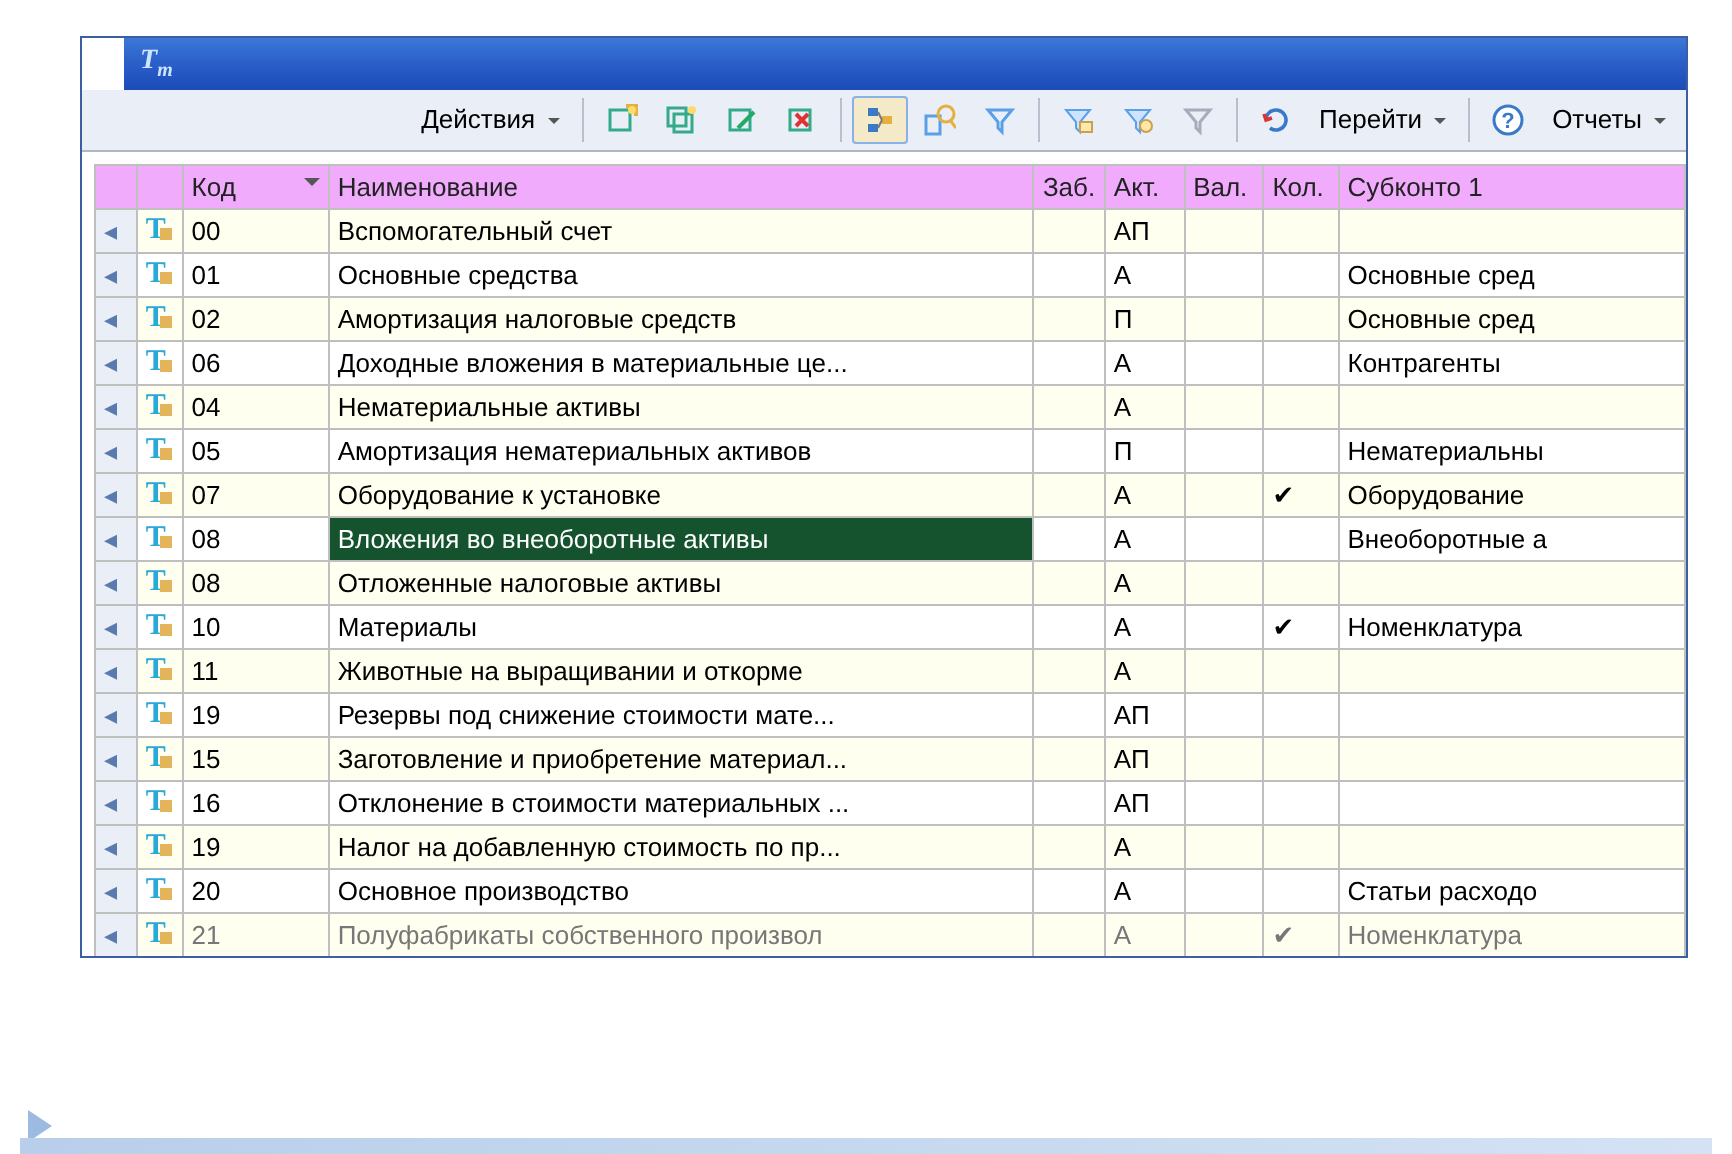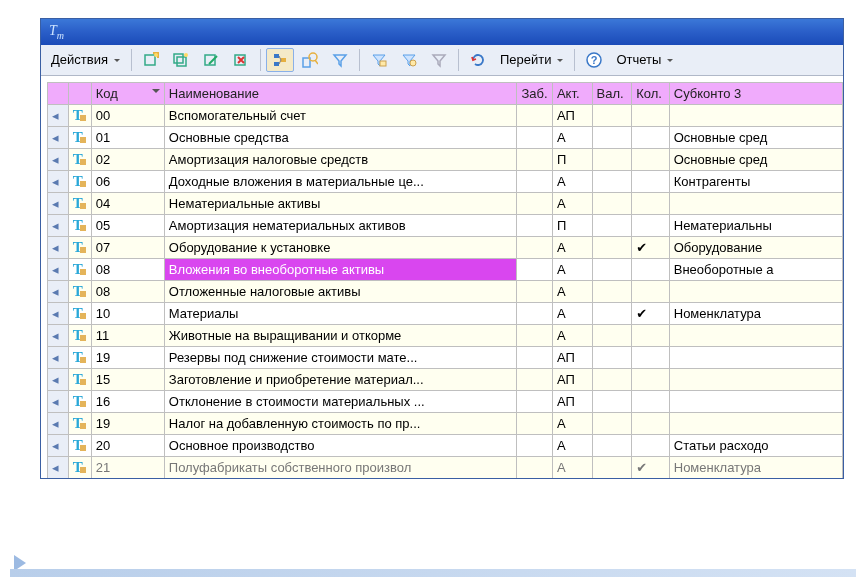--- a/index.html
+++ b/index.html
@@ -14,39 +14,41 @@
   }
   .app {
     margin: 18px 22px 0 40px;
     border: 1px solid #3a5fa3;
     background: #fff;
   }
   .titlebar {
     background: linear-gradient(to bottom, #3b78d8 0%, #2a5ec8 50%, #1a4bb8 100%);
     color: #fff;
     font-size: 14px;
-    font-weight: normal;
+    font-weight: bold;
     padding: 4px 8px;
     display: flex;
     align-items: flex-end;
     gap: 6px;
+    margin-left: 21px;
   }
   .titlebar .t-icon {
     font-family: serif;
     font-style: italic;
     font-size: 14px;
     color: #cde3ff;
   }
   .toolbar {
     background: #e9eef7;
     border-bottom: 1px solid #b0b8c8;
     padding: 3px 4px;
     display: flex;
     align-items: center;
     gap: 2px;
+    justify-content: flex-end;
   }
   .toolbar .sep {
     width: 1px;
     height: 22px;
     background: #b8c0d0;
     margin: 0 3px;
   }
   .toolbar .btn {
     display: inline-flex;
     align-items: center;
@@ -128,21 +130,21 @@
   td.tt .sq {
     display:inline-block;
     width:6px;height:6px;
     background:#e4b45a;
     vertical-align: -1px;
     margin-left:-3px;
   }
   td.center { text-align: center; }
   tr.even td:not(.mark) { background: #fffff0; }
   tr.sel td.name {
-    background: #d946ef;
+    background: #14532d;
     color: #fff;
     border: 1px dashed #000;
   }
   tr.partial td { border-bottom: none; }
   tr.partial td:not(.mark) { color: #777; }
   .outer {
     position:relative;
     width:866px;height:577px;
   }
   .outer::after{
@@ -279,21 +281,21 @@
       <thead>
         <tr>
           <th></th>
           <th></th>
           <th class="sorted">Код</th>
           <th>Наименование</th>
           <th>Заб.</th>
           <th>Акт.</th>
           <th>Вал.</th>
           <th>Кол.</th>
-          <th>Субконто 3</th>
+          <th>Субконто 1</th>
         </tr>
       </thead>
       <tbody id="tbody">
             <tr class="even">
               <td class="mark">◂</td>
               <td class="tt"><span class="ti">Т</span><span class="sq"></span></td>
               <td>00</td>
               <td class="name">Вспомогательный счет</td>
               <td></td>
               <td class="center">АП</td>

